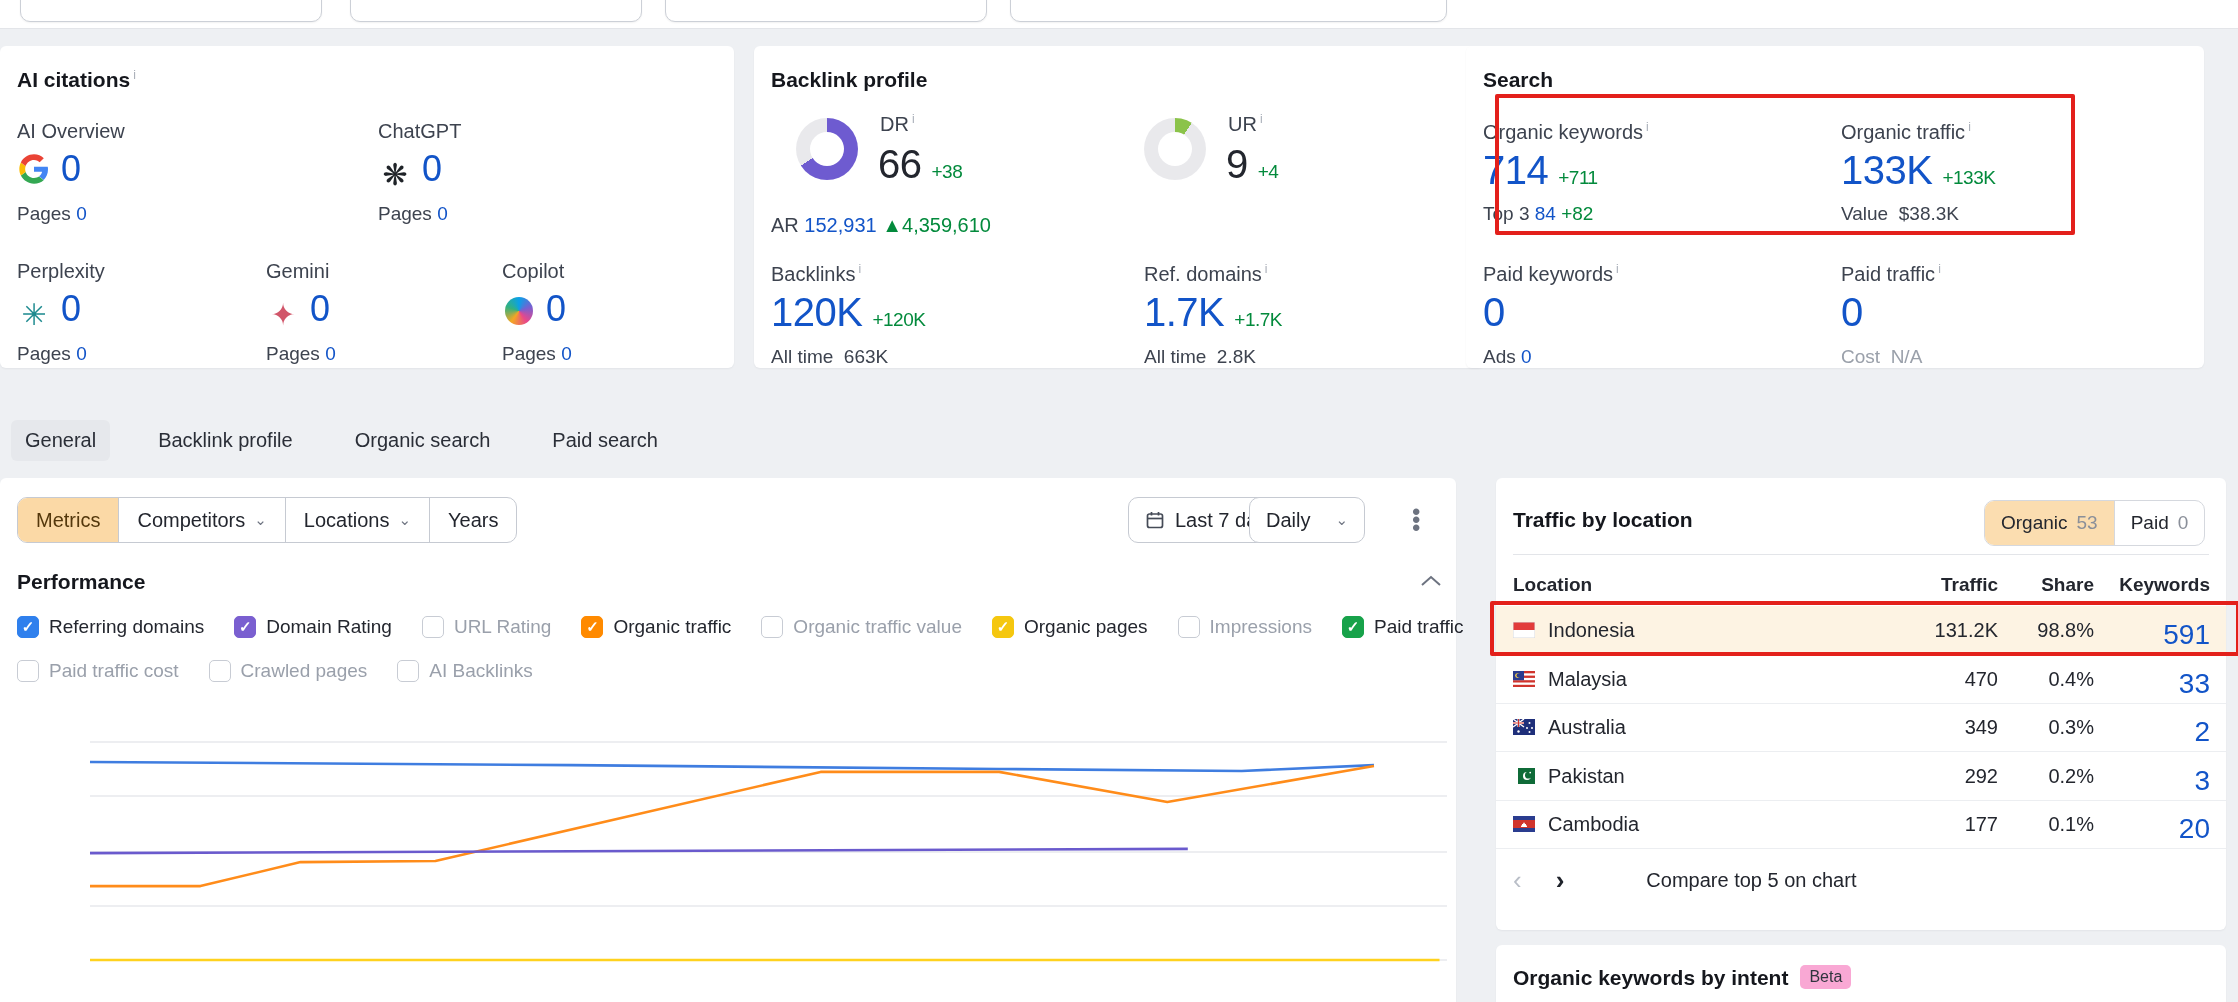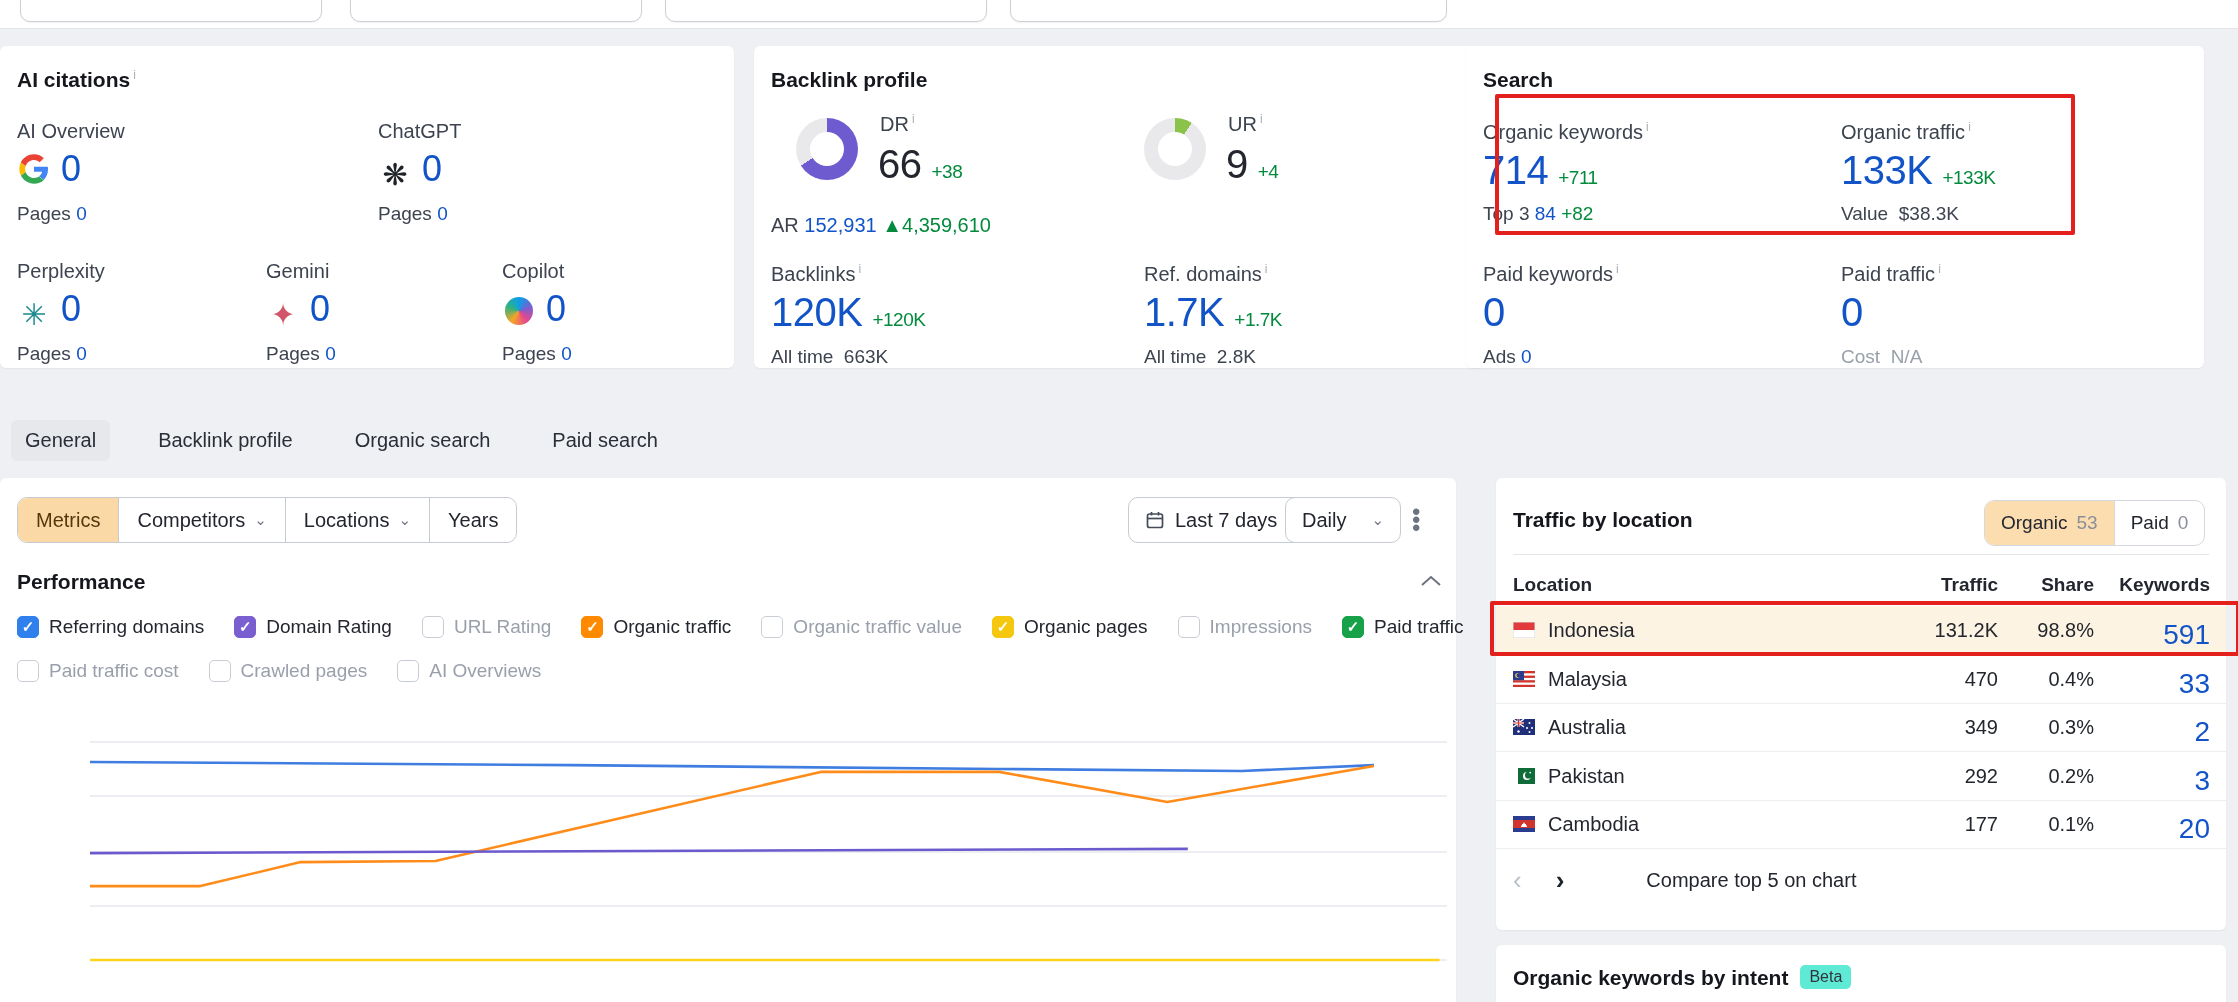--- a/index.html
+++ b/index.html
@@ -41,21 +41,21 @@
   .thead{position:absolute;font-size:19px;font-weight:700;color:#23262e;}
   .trow{position:absolute;left:0;width:730px;height:48px;border-bottom:1px solid #eceef1;}
   .trow .cname{position:absolute;left:52px;top:13px;font-size:20px;color:#23262e;}
   .trow .flag{position:absolute;left:17px;top:16px;}
   .trow .tval{position:absolute;right:228px;top:13px;font-size:20px;text-align:right;}
   .trow .sval{position:absolute;right:132px;top:13px;font-size:20px;text-align:right;}
   .trow .kval{position:absolute;right:16px;top:13px;font-size:28px;color:#1254c8;text-align:right;cursor:pointer;}
   .trow.hl{background:#fdf3e3;border-bottom:none;}
   .redbox{position:absolute;border:4px solid #e3201b;border-radius:2px;pointer-events:none;z-index:5;}
   .pagarrow{font-size:26px;cursor:pointer;}
-  .badge{display:inline-block;background:#5eead4;color:#30353e;font-size:16px;border-radius:5px;padding:3px 9px;margin-left:12px;vertical-align:3px;font-weight:400;}
+  .badge{display:inline-block;background:#f9a8d4;color:#30353e;font-size:16px;border-radius:5px;padding:3px 9px;margin-left:12px;vertical-align:3px;font-weight:400;}
   .togglewrap{position:absolute;display:flex;height:44px;border:1.5px solid #d5d8de;border-radius:10px;overflow:hidden;background:#fff;}
   .tg{display:flex;align-items:center;gap:9px;padding:0 16px;font-size:19px;cursor:pointer;}
   .tg .cnt{color:#8a8f99;}
   .tg.activechip{background:#fbddb0;}
 </style>
 </head>
 <body>
 
 <div id="screen">
 
@@ -164,21 +164,21 @@
     <div class="dd" style="left:1128px;top:19px;">
       <svg width="20" height="20" viewBox="0 0 20 20" fill="none" stroke="#454b57" stroke-width="1.7">
           <rect x="2.5" y="4" width="15" height="13.5" rx="2"></rect>
           <line x1="2.5" y1="8.5" x2="17.5" y2="8.5"></line>
           <line x1="6.5" y1="2" x2="6.5" y2="5.5"></line>
           <line x1="13.5" y1="2" x2="13.5" y2="5.5"></line>
         </svg>
       <span>Last 7 days</span>
         <span class="chev">⌄</span>
     </div>
-    <div class="dd" style="left:1285px;top:19px;gap:16px;">
+    <div class="dd" style="left:1249px;top:19px;gap:16px;">
       <span>Daily</span>
         <span class="chev">⌄</span>
     </div>
     <div class="kebab" style="left:1412px;top:30px;">•<br>•<br>•</div>
 
     <div class="ctitle" style="left:17px;top:92px;">Performance</div>
     <svg style="position:absolute;left:1420px;top:96px;" width="22" height="14" viewBox="0 0 22 14" fill="none" stroke="#6d7380" stroke-width="2">
         <polyline points="2,11 11,3 20,11"></polyline>
       </svg>
 
@@ -222,21 +222,21 @@
     <label class="cb">
           <span class="cbbox"></span>
           <span class="cbl">Paid traffic cost</span>
         </label>
         <label class="cb">
           <span class="cbbox"></span>
           <span class="cbl">Crawled pages</span>
         </label>
         <label class="cb">
           <span class="cbbox"></span>
-          <span class="cbl">AI Overviews</span>
+          <span class="cbl">AI Backlinks</span>
         </label>
       </div>
 
     <svg id="perf-chart" width="1456" height="274" viewBox="0 0 1456 274" style="position:absolute;left:0;top:250px;">
         <line x1="90" x2="1447" y1="14" y2="14" stroke="#e7e9ec" stroke-width="1.5"></line>
         <line x1="90" x2="1447" y1="68" y2="68" stroke="#e7e9ec" stroke-width="1.5"></line>
         <line x1="90" x2="1447" y1="124" y2="124" stroke="#e7e9ec" stroke-width="1.5"></line>
         <line x1="90" x2="1447" y1="178" y2="178" stroke="#e7e9ec" stroke-width="1.5"></line>
         <line x1="90" x2="1447" y1="232" y2="232" stroke="#e7e9ec" stroke-width="1.5"></line>
         <polyline points="90.0,34.0 571.5,37.1 999.1,41.0 1241.7,43.0 1374.0,37.1" fill="none" stroke="#3f7de0" stroke-width="2.6" stroke-linejoin="round"></polyline>

